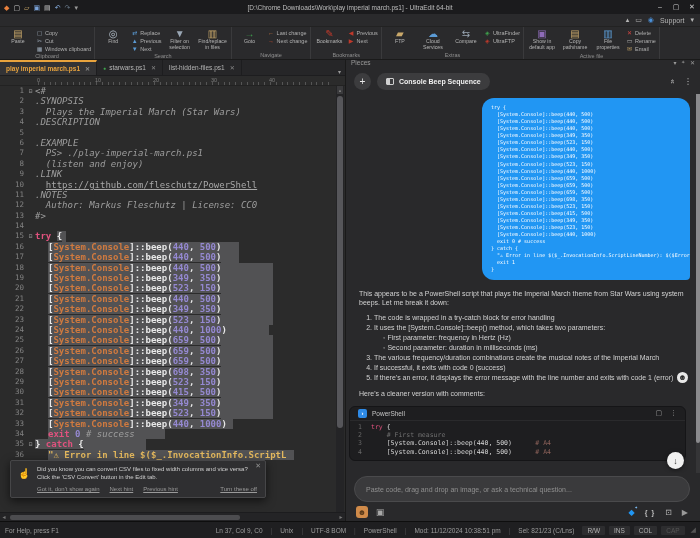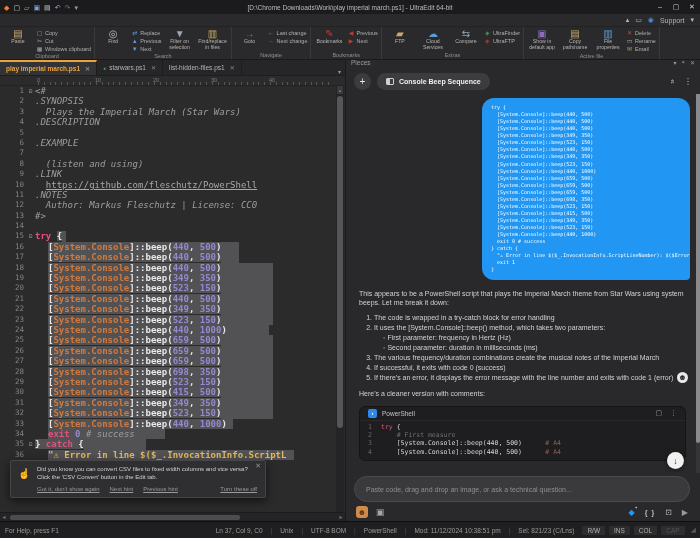--- a/index.html
+++ b/index.html
@@ -106,21 +106,21 @@
   .bubble-avatar{position:absolute;right:12px;top:278px;width:11px;height:11px;border-radius:50%;
           background:#e8e8e8;color:#2a2a2a;font-size:8px;line-height:11px;text-align:center;z-index:3}
 
   .ai-text{margin:9px 14px 0 13px;font-size:7px;color:#d2d2d2;line-height:9px}
   .ai-text .outro{margin-top:7px}
   .ai-list{margin:6px 0 0 3px;padding-left:12px}
   .ai-list li{margin-bottom:1px}
   .ai-sub{list-style:none;padding-left:9px;margin:1px 0}
   .ai-sub li::before{content:"◦ ";color:#b5b5b5}
 
-  .codeblock{margin:8px 14px 0 13px;background:#1e1e20;border-radius:6px;overflow:hidden;border:1px solid #151517}
+  .codeblock{margin:8px 14px 0 3px;background:#1e1e20;border-radius:6px;overflow:hidden;border:1px solid #151517}
   .cb-head{height:14px;display:flex;align-items:center;gap:5px;padding:0 8px;border-bottom:1px solid #2a2a2c}
   .ps-ico{width:9px;height:9px;background:#2e8ae6;border-radius:2px;color:#fff;font-size:6px;font-weight:bold;
           display:flex;align-items:center;justify-content:center}
   .cb-lang{font-size:6.5px;color:#c5c5c5}
   .cb-icons{margin-left:auto;display:flex;gap:8px;color:#9a9a9a;font-size:7px}
   .cb-body{padding:2px 8px 4px;font-family:"DejaVu Sans Mono",monospace;font-size:6.5px;line-height:8.4px;white-space:pre}
   .cb-ln{display:inline-block;width:13px;color:#666}
   .cb-note{color:#8a6058}
   .cb-body .c-pl{color:#d6d6d6;font-weight:normal}
   .cb-body .c-kw{font-weight:normal}
@@ -363,22 +363,22 @@
       <span class="marks"></span>
     </div>
     <div class="editor">
       <div id="editor-lines">
           <div class="eline"><span class="gut">1</span><span class="fold">⊟</span><span class="etext"><span class="c-cm">&lt;#</span></span></div>
           <div class="eline"><span class="gut">2</span><span class="fold"></span><span class="etext"><span class="c-cm">.SYNOPSIS</span></span></div>
           <div class="eline"><span class="gut">3</span><span class="fold"></span><span class="etext"><span class="c-cm">  Plays the Imperial March (Star Wars)</span></span></div>
           <div class="eline"><span class="gut">4</span><span class="fold"></span><span class="etext"><span class="c-cm">.DESCRIPTION</span></span></div>
           <div class="eline"><span class="gut">5</span><span class="fold"></span></div>
           <div class="eline"><span class="gut">6</span><span class="fold"></span><span class="etext"><span class="c-cm">.EXAMPLE</span></span></div>
-          <div class="eline"><span class="gut">7</span><span class="fold"></span></div>
-          <div class="eline"><span class="gut">8</span><span class="fold"></span><span class="etext"><span class="c-cm">  (listen and using)</span></span></div>
+          <div class="eline"><span class="gut">7</span><span class="fold"></span><span class="etext"><span class="c-cm">  PS&gt; ./play-imperial-march.ps1</span></span></div>
+          <div class="eline"><span class="gut">8</span><span class="fold"></span><span class="etext"><span class="c-cm">  (listen and enjoy)</span></span></div>
           <div class="eline"><span class="gut">9</span><span class="fold"></span><span class="etext"><span class="c-cm">.LINK</span></span></div>
           <div class="eline"><span class="gut">10</span><span class="fold"></span><span class="etext"><span class="c-cm">  </span><span class="c-lk">https://github.com/fleschutz/PowerShell</span></span></div>
           <div class="eline"><span class="gut">11</span><span class="fold"></span><span class="etext"><span class="c-cm">.NOTES</span></span></div>
           <div class="eline"><span class="gut">12</span><span class="fold"></span><span class="etext"><span class="c-cm">  Author: Markus Fleschutz | License: CC0</span></span></div>
           <div class="eline"><span class="gut">13</span><span class="fold"></span><span class="etext"><span class="c-cm">#&gt;</span></span></div>
           <div class="eline"><span class="gut">14</span><span class="fold"></span><span class="etext"></span></div>
           <div class="eline"><span class="gut">15</span><span class="fold">⊟</span><span class="etext"><span class="c-kw">try </span><span class="selbg"><span class="c-pl">{</span><span class="selext" style="width: 4px;"></span></span></span></div>
           <div class="eline"><span class="gut">16</span><span class="fold"></span><span class="etext"><span class="ind"></span><span class="selbg"><span class="c-pl">[</span><span class="c-ty">System.Console</span><span class="c-pl">]::beep(</span><span class="c-nm">440</span><span class="c-pl">, </span><span class="c-nm">500</span><span class="c-pl">)</span><span class="selext" style="width: 18px;"></span></span></span></div>
           <div class="eline"><span class="gut">17</span><span class="fold"></span><span class="etext"><span class="ind"></span><span class="selbg"><span class="c-pl">[</span><span class="c-ty">System.Console</span><span class="c-pl">]::beep(</span><span class="c-nm">440</span><span class="c-pl">, </span><span class="c-nm">500</span><span class="c-pl">)</span><span class="selext" style="width: 18px;"></span></span></span></div>
           <div class="eline"><span class="gut">18</span><span class="fold"></span><span class="etext"><span class="ind"></span><span class="selbg"><span class="c-pl">[</span><span class="c-ty">System.Console</span><span class="c-pl">]::beep(</span><span class="c-nm">440</span><span class="c-pl">, </span><span class="c-nm">500</span><span class="c-pl">)</span><span class="selext" style="width: 52px;"></span></span></span></div>

